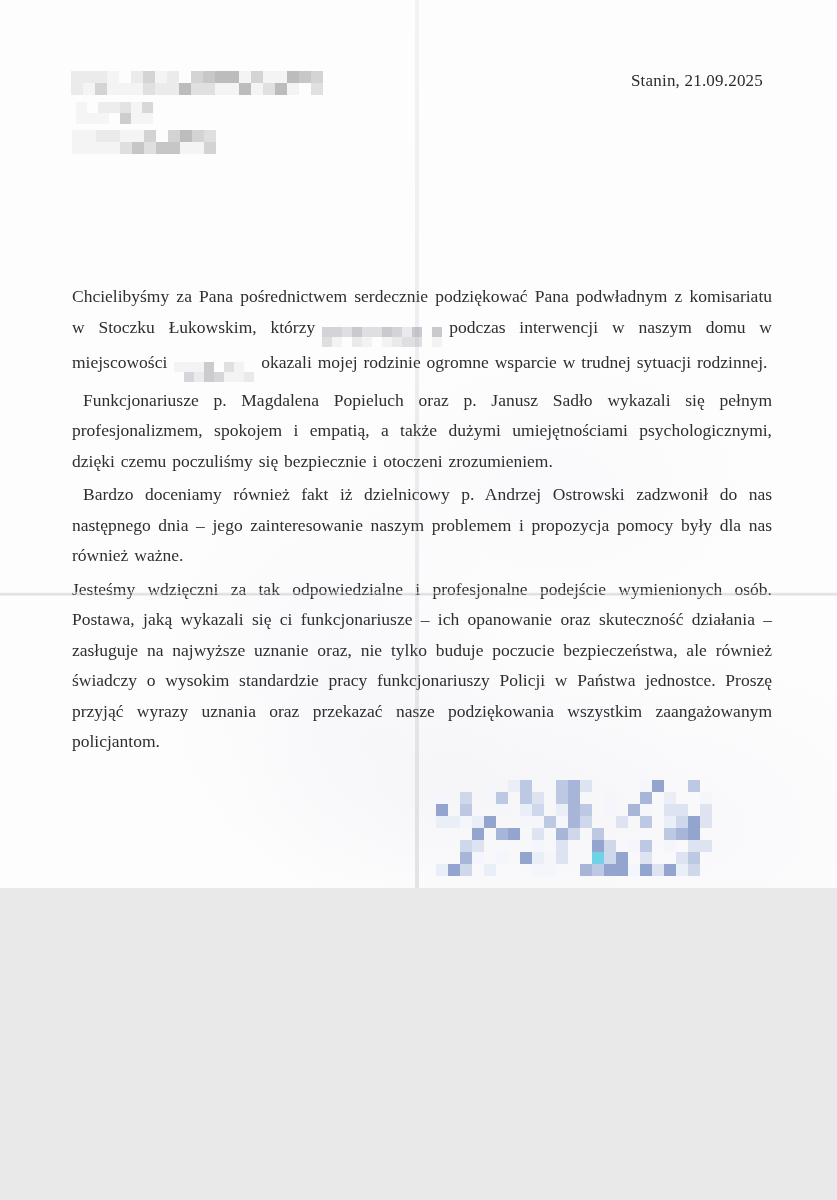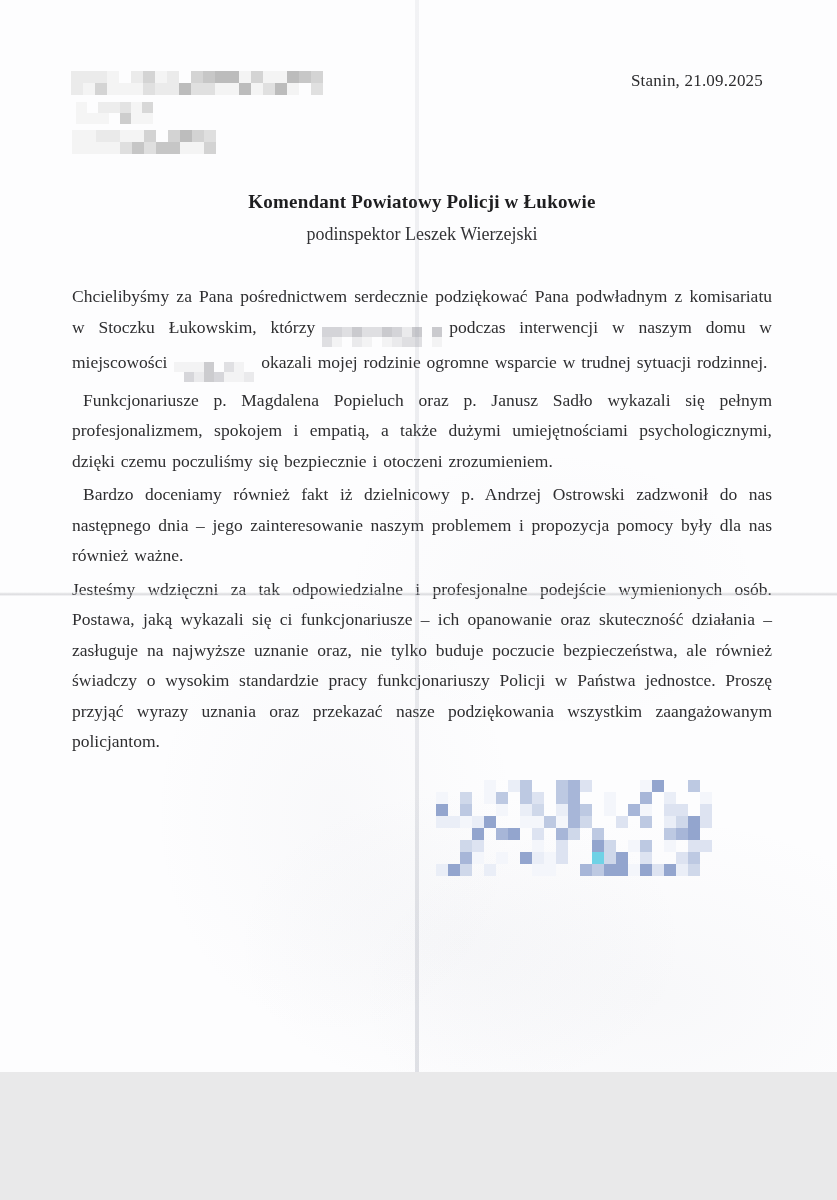--- a/index.html
+++ b/index.html
@@ -3,21 +3,21 @@
 <meta charset="utf-8">
 <style>
   html,body{margin:0;padding:0;}
   body{
     width:837px;height:1200px;
     font-family:"Liberation Serif","DejaVu Serif",serif;
     background:#e9e9ea;
   }
   .page{
     position:relative;
-    width:837px;height:1072px;
+    width:837px;height:888px;
     overflow:hidden;
     background:
       radial-gradient(ellipse 320px 220px at 55% 88%, rgba(148,153,170,0.055), transparent 70%),
       radial-gradient(ellipse 260px 320px at 40% 76%, rgba(148,153,170,0.045), transparent 70%),
       radial-gradient(ellipse 420px 260px at 78% 93%, rgba(148,153,170,0.05), transparent 70%),
       radial-gradient(ellipse 300px 200px at 66% 55%, rgba(148,153,170,0.035), transparent 70%),
       #fdfdfe;
     color:#2d2d2e;
   }
   
@@ -154,24 +154,20 @@
       <i style="width: 12px; height: 12px; background: rgb(223, 223, 223);"></i>
       <i style="width: 12px; height: 12px; background: rgb(198, 198, 198);"></i>
       <i style="width: 12px; height: 12px; background: rgb(198, 198, 198);"></i>
       <i style="width: 12px; height: 12px; background: rgb(244, 244, 244);"></i>
       <i style="width: 12px; height: 12px; background: rgb(244, 244, 244);"></i>
       <i style="width: 12px; height: 12px; background: rgb(211, 211, 211);"></i>
     </div>
 
   <div class="date">Stanin, 21.09.2025</div>
 
-  <div class="recipient">
-    <div class="title">Komendant Powiatowy Policji w Łukowie</div>
-    <div class="subtitle">podinspektor Leszek Wierzejski</div>
-  </div>
 
   <div class="letter-body">
     <p><span>Chcielibyśmy za Pana pośrednictwem serdecznie podziękować Pana podwładnym z komisariatu w Stoczku Łukowskim, którzy</span><span class="mosaic inline" style="width: 120px; height: 20px;">
           <i style="width: 10px; height: 10px; background: rgb(212, 212, 216);"></i>
           <i style="width: 10px; height: 10px; background: rgb(212, 212, 216);"></i>
           <i style="width: 10px; height: 10px; background: rgb(223, 223, 226);"></i>
           <i style="width: 10px; height: 10px; background: rgb(202, 202, 206);"></i>
           <i style="width: 10px; height: 10px; background: rgb(223, 223, 226);"></i>
           <i style="width: 10px; height: 10px; background: rgb(223, 223, 226);"></i>
           <i style="width: 10px; height: 10px; background: rgb(202, 202, 206);"></i>

